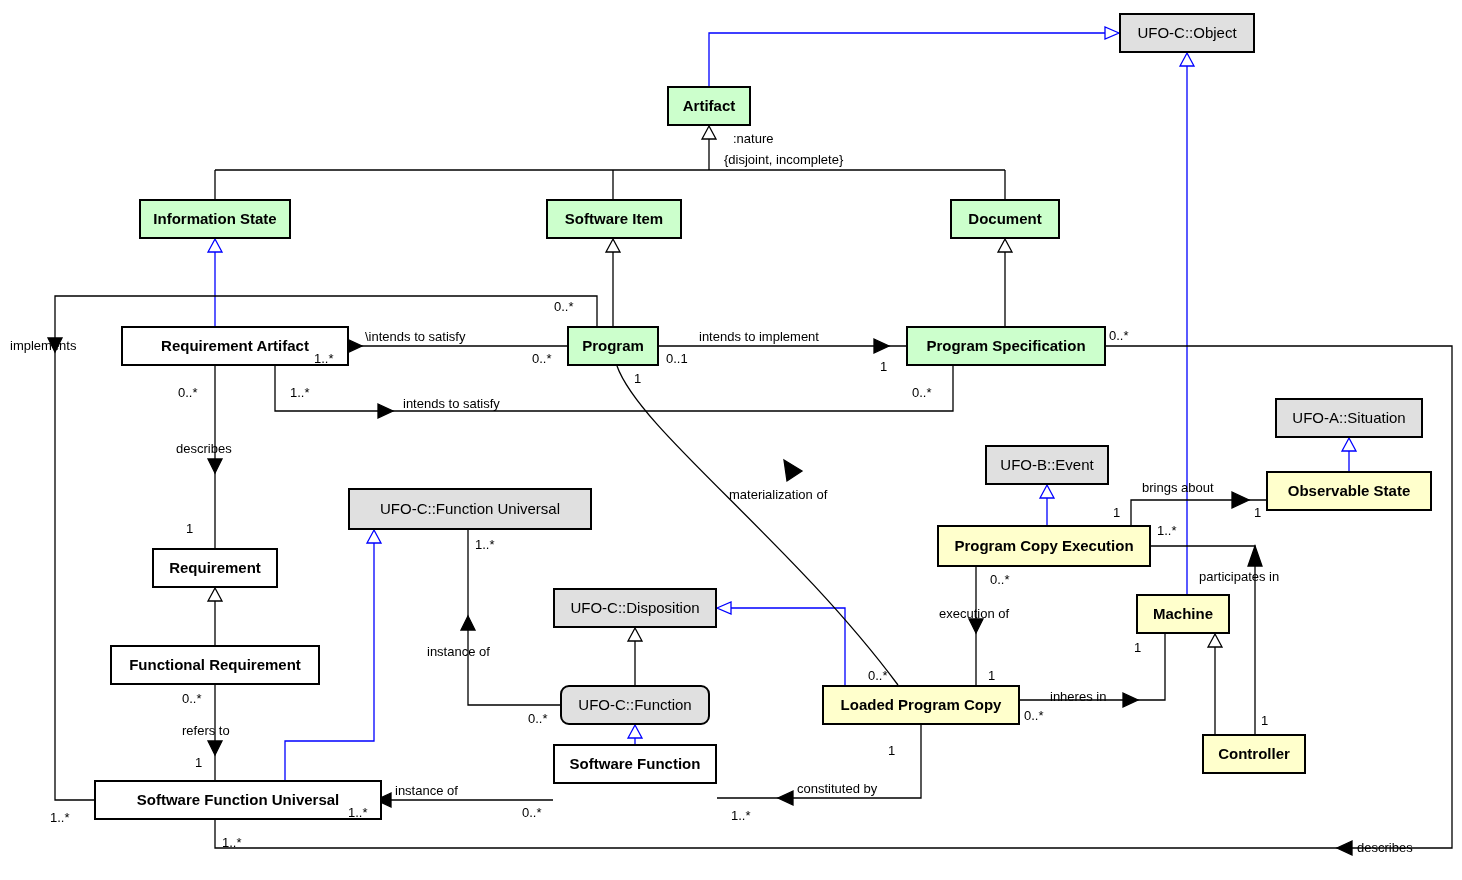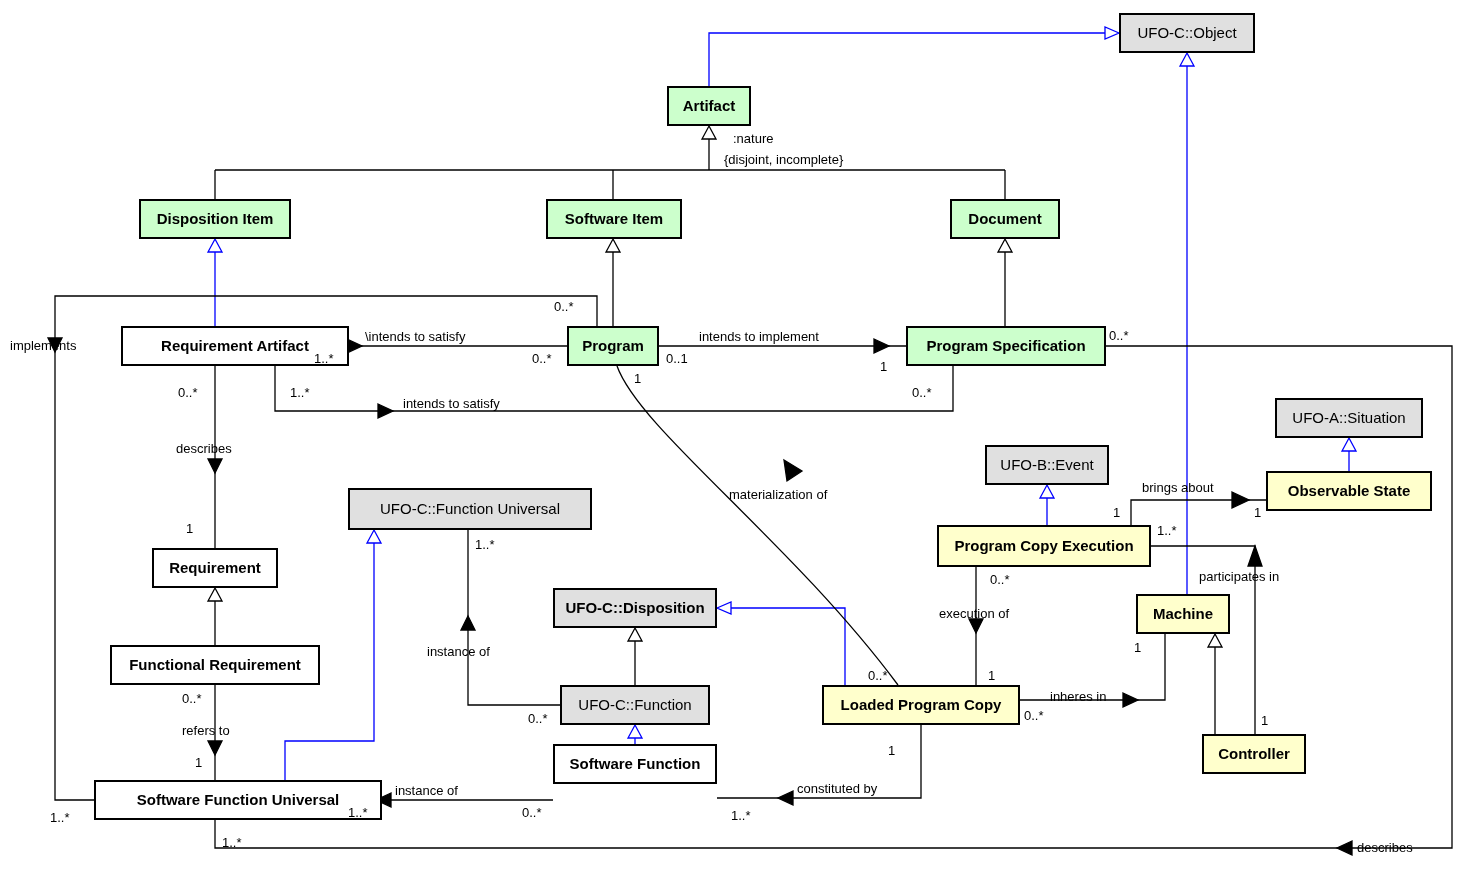--- a/index.html
+++ b/index.html
@@ -172,36 +172,36 @@
     </g>
 
     <g stroke="#000" fill="none" stroke-width="1.3">
       <path d="M1106 346 L1452 346 L1452 848 L215 848 L215 820"></path>
       <path d="M1352 841 L1337 848 L1352 855 Z" fill="#000"></path>
     </g>
   </svg>
 
   <div class="node n-gray" style="left:1119px;top:13px;width:136px;height:40px;">UFO-C::Object</div>
   <div class="node n-green" style="left:667px;top:86px;width:84px;height:40px;">Artifact</div>
-  <div class="node n-green" style="left:139px;top:199px;width:152px;height:40px;">Disposition Item</div>
+  <div class="node n-green" style="left:139px;top:199px;width:152px;height:40px;">Information State</div>
   <div class="node n-green" style="left:546px;top:199px;width:136px;height:40px;">Software Item</div>
   <div class="node n-green" style="left:950px;top:199px;width:110px;height:40px;">Document</div>
   <div class="node n-white" style="left:121px;top:326px;width:228px;height:40px;">Requirement Artifact</div>
   <div class="node n-green" style="left:567px;top:326px;width:92px;height:40px;">Program</div>
   <div class="node n-green" style="left:906px;top:326px;width:200px;height:40px;">Program Specification</div>
   <div class="node n-gray" style="left:1275px;top:398px;width:148px;height:40px;">UFO-A::Situation</div>
   <div class="node n-gray" style="left:985px;top:445px;width:124px;height:40px;">UFO-B::Event</div>
   <div class="node n-yellow" style="left:1266px;top:471px;width:166px;height:40px;">Observable State</div>
   <div class="node n-gray" style="left:348px;top:488px;width:244px;height:42px;">UFO-C::Function Universal</div>
   <div class="node n-yellow" style="left:937px;top:525px;width:214px;height:42px;">Program Copy Execution</div>
   <div class="node n-white" style="left:152px;top:548px;width:126px;height:40px;">Requirement</div>
-  <div class="node n-gray" style="left:553px;top:588px;width:164px;height:40px;font-weight:bold;">UFO-C::Disposition</div>
+  <div class="node n-gray" style="left:553px;top:588px;width:164px;height:40px;">UFO-C::Disposition</div>
   <div class="node n-yellow" style="left:1136px;top:594px;width:94px;height:40px;">Machine</div>
   <div class="node n-white" style="left:110px;top:645px;width:210px;height:40px;">Functional Requirement</div>
-  <div class="node n-gray" style="left:560px;top:685px;width:150px;height:40px;">UFO-C::Function</div>
+  <div class="node n-gray" style="left:560px;top:685px;width:150px;height:40px;border-radius:9px;">UFO-C::Function</div>
   <div class="node n-yellow" style="left:822px;top:685px;width:198px;height:40px;">Loaded Program Copy</div>
   <div class="node n-yellow" style="left:1202px;top:734px;width:104px;height:40px;">Controller</div>
   <div class="node n-white" style="left:94px;top:780px;width:288px;height:40px;">Software Function Universal</div>
   <div class="node n-white" style="left:553px;top:744px;width:164px;height:40px;">Software Function</div>
 
   <div class="rel" style="left:733px;top:131px;">:nature</div>
   <div class="rel" style="left:724px;top:152px;">{disjoint, incomplete}</div>
   <div class="rel" style="left:10px;top:338px;">implements</div>
   <div class="rel" style="left:365px;top:329px;">\intends to satisfy</div>
   <div class="rel" style="left:699px;top:329px;">intends to implement</div>

